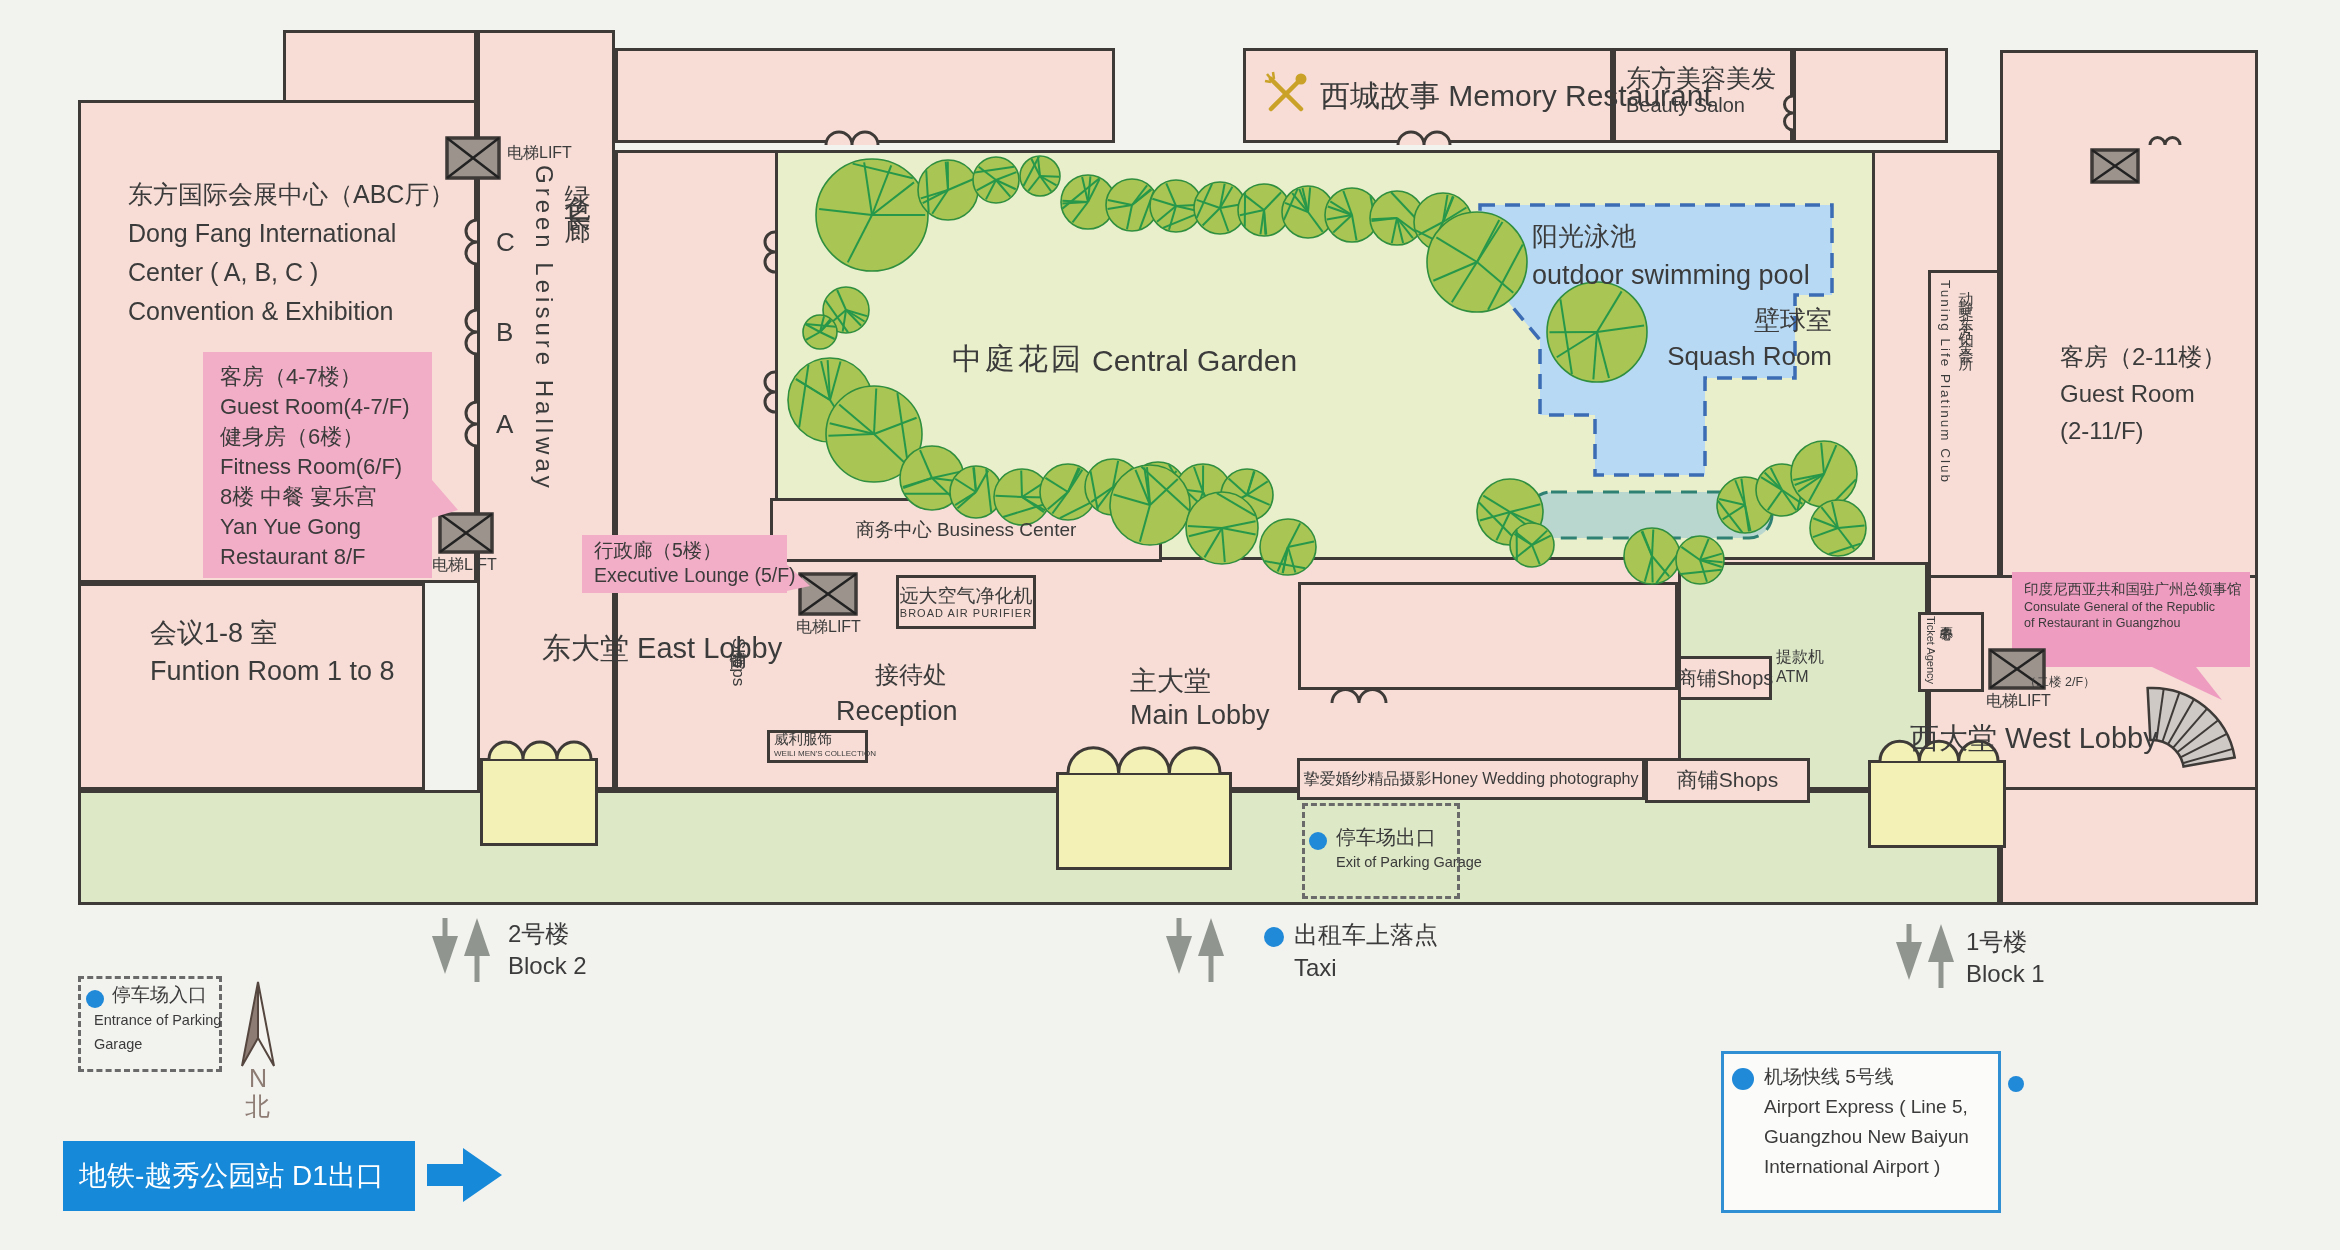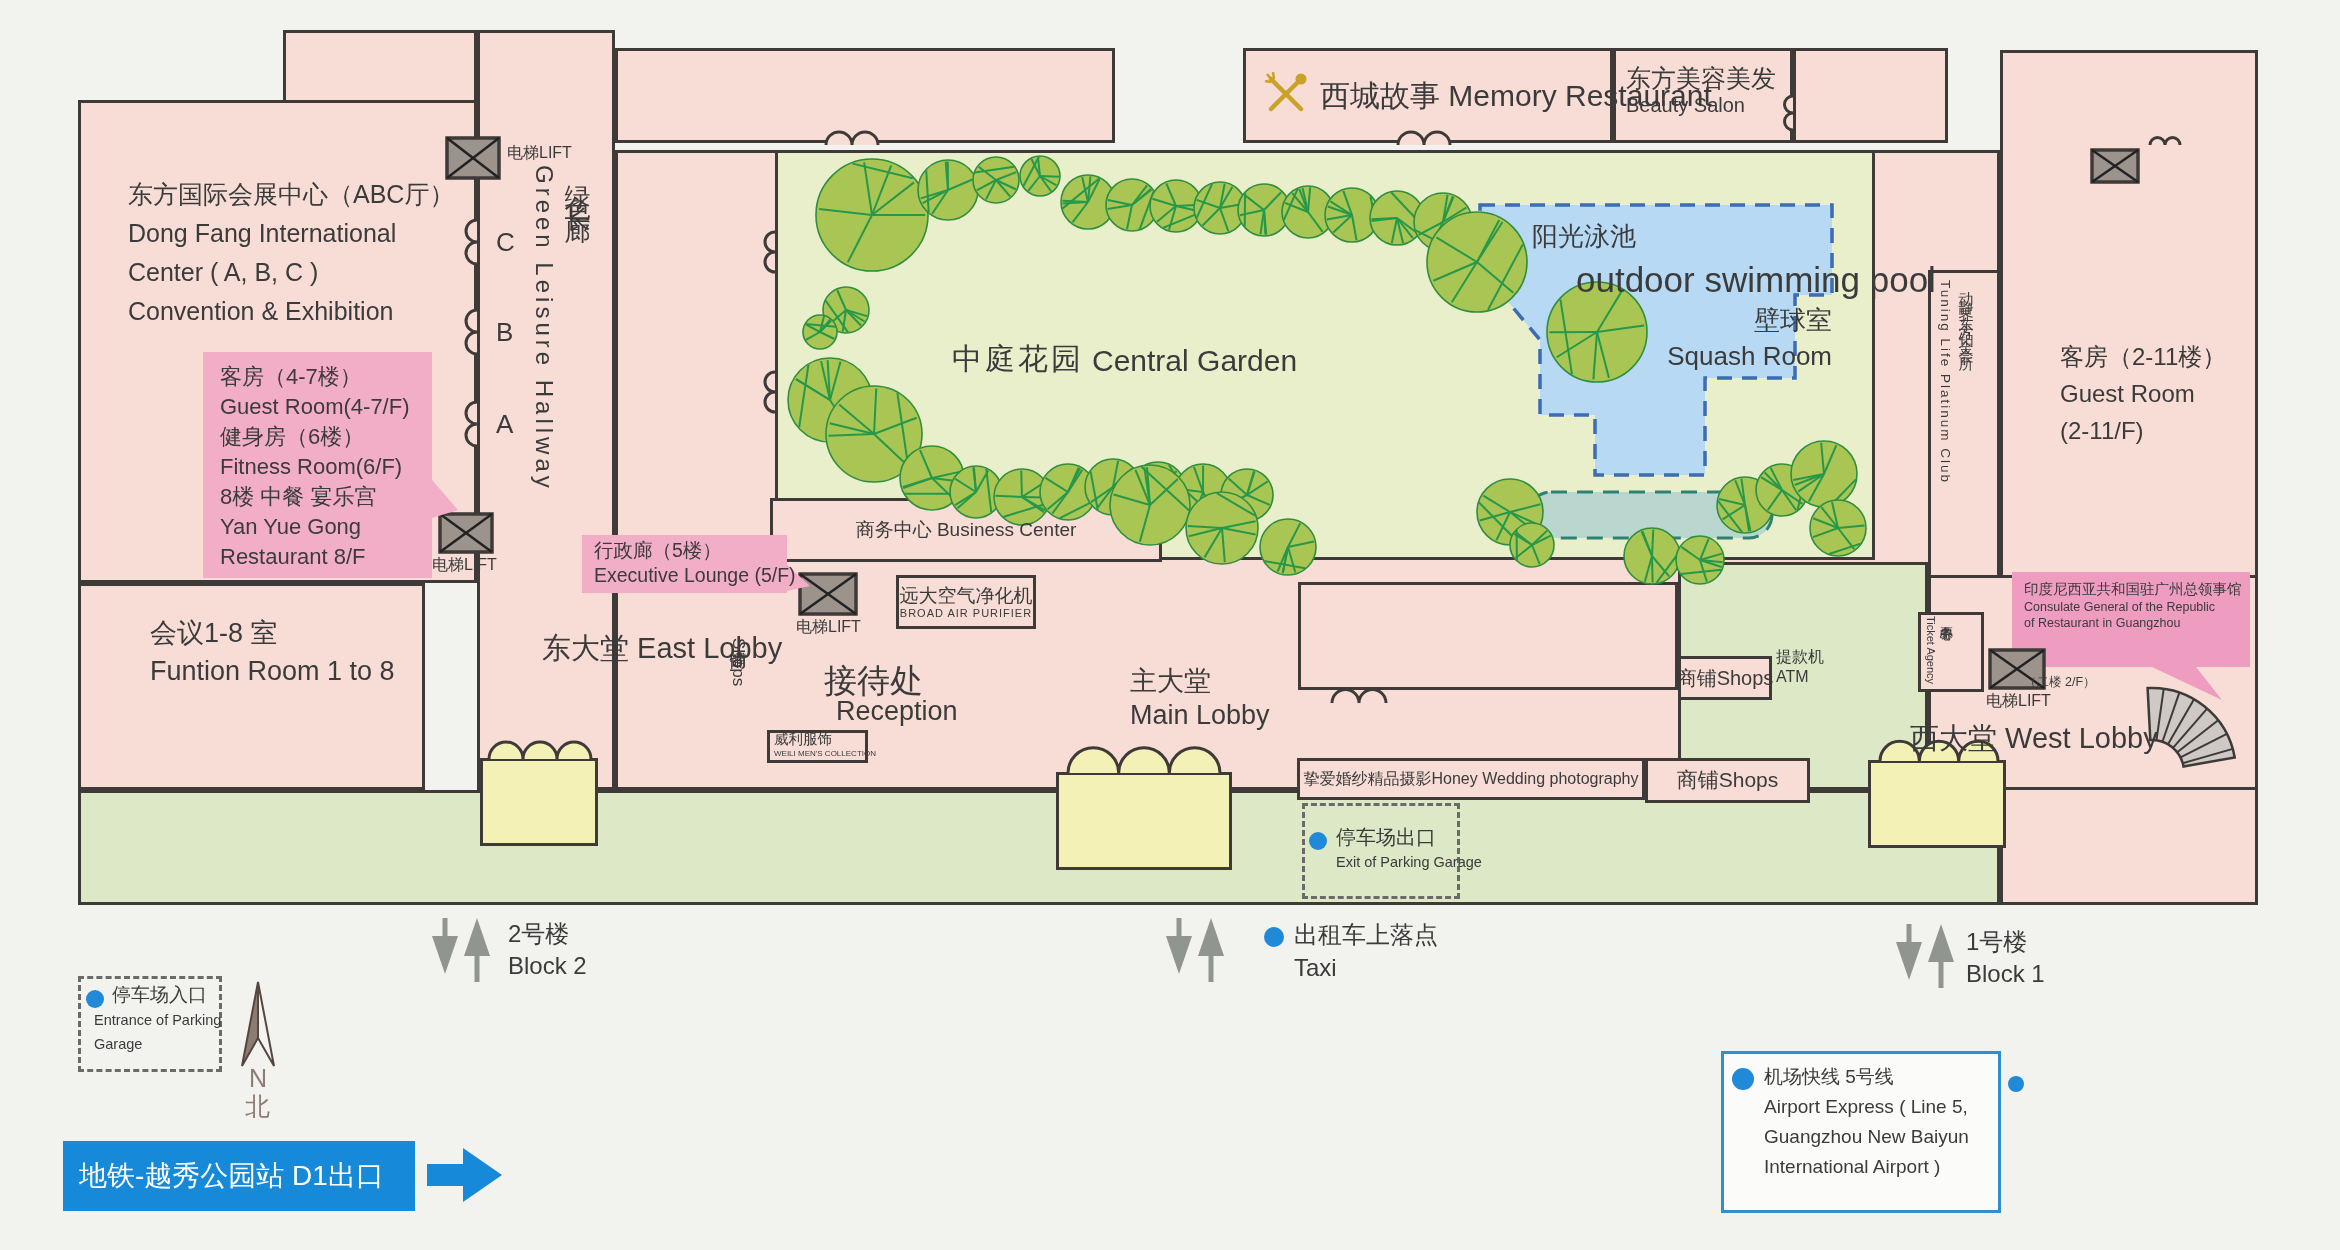--- a/index.html
+++ b/index.html
@@ -558,35 +558,35 @@
   <div class="t" style="left:496px;top:318px;font-size:26px;">B</div>
   <div class="t" style="left:496px;top:410px;font-size:26px;">A</div>
   <div class="t vert" style="left:528px;top:165px;height:450px;">
     <div style="font-size:26px;letter-spacing:10px;line-height:36px;">绿色长廊</div>
     <div style="font-size:24px;letter-spacing:4px;line-height:32px;">Green Leisure Hallway</div>
   </div>
 
   <div class="t" style="left:952px;top:342px;font-size:30px;letter-spacing:3px;">中庭花园</div>
   <div class="t" style="left:1092px;top:344px;font-size:30px;">Central Garden</div>
   <div class="t" style="left:1532px;top:222px;font-size:26px;">阳光泳池</div>
-  <div class="t" style="left:1532px;top:260px;font-size:35px;margin-left:44px;">outdoor swimming pool</div>
+  <div class="t" style="left:1532px;top:260px;font-size:27px;">outdoor swimming pool</div>
   <div class="t" style="left:1692px;top:306px;width:140px;text-align:right;font-size:26px;">壁球室</div>
   <div class="t" style="left:1622px;top:342px;width:210px;text-align:right;font-size:26px;">Squash Room</div>
 
   <div class="t cflex" style="left:770px;top:498px;width:392px;height:64px;font-size:19px;">
       <span>商务中心 Business Center</span>
     </div>
   <div class="t" style="left:594px;top:539px;font-size:19.5px;">行政廊（5楼）</div>
   <div class="t" style="left:594px;top:564px;font-size:19.5px;">Executive Lounge (5/F)</div>
   <div class="t" style="left:896px;top:575px;width:140px;height:54px;display:flex;flex-direction:column;align-items:center;justify-content:center;">
     <div style="font-size:19px;">远大空气净化机</div>
     <div style="font-size:11px;letter-spacing:1px;">BROAD AIR PURIFIER</div>
   </div>
   <div class="t" style="left:542px;top:632px;font-size:29px;">东大堂 East Lobby</div>
-  <div class="t" style="left:824px;top:662px;font-size:33px;">接待处</div>
+  <div class="t" style="left:875px;top:662px;font-size:24px;font-family:Liberation Serif, serif;">接待处</div>
   <div class="t" style="left:836px;top:696px;font-size:27px;">Reception</div>
   <div class="t vert" style="left:728px;top:638px;height:126px;font-size:17px;">商铺Shops</div>
   <div class="t" style="left:774px;top:731px;font-size:14.5px;">威利服饰</div>
   <div class="t" style="left:774px;top:749px;font-size:8px;">WEILI MEN'S COLLECTION</div>
   <div class="t" style="left:1130px;top:666px;font-size:27px;">主大堂</div>
   <div class="t" style="left:1130px;top:700px;font-size:27px;">Main Lobby</div>
   <div class="t cflex" style="left:1678px;top:656px;width:94px;height:44px;font-size:20px;">
       <span>商铺Shops</span>
     </div>
   <div class="t" style="left:1776px;top:648px;font-size:16px;">提款机</div>

